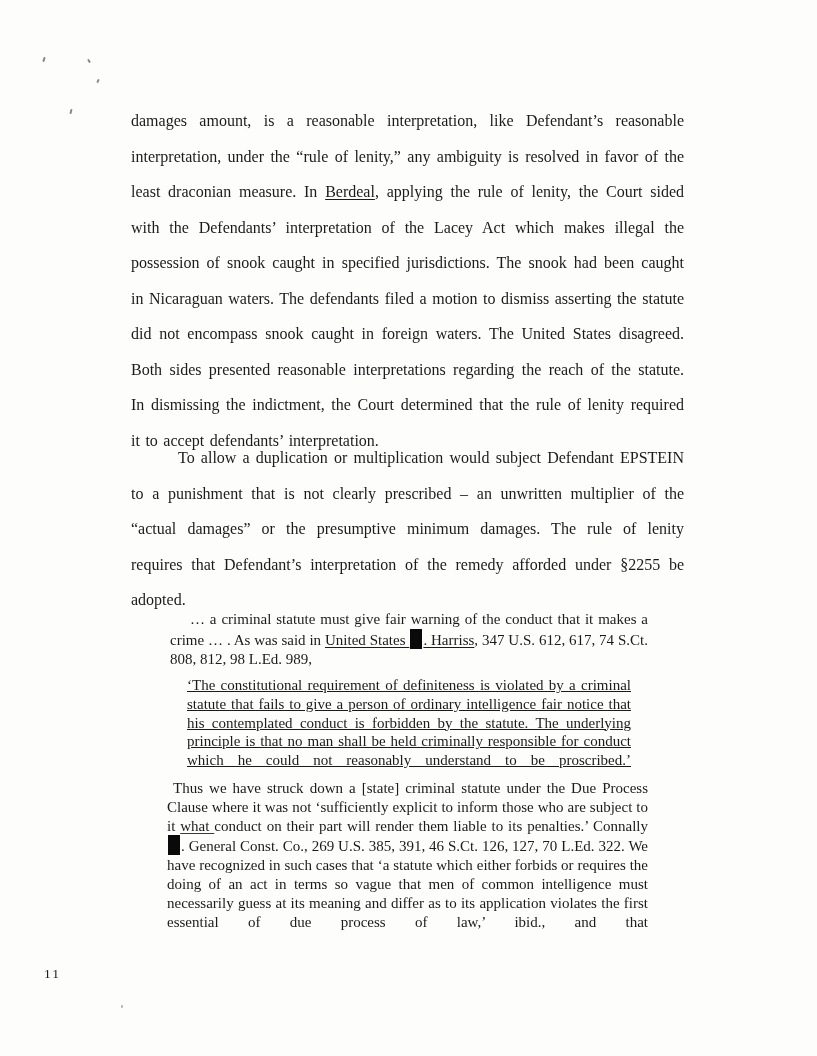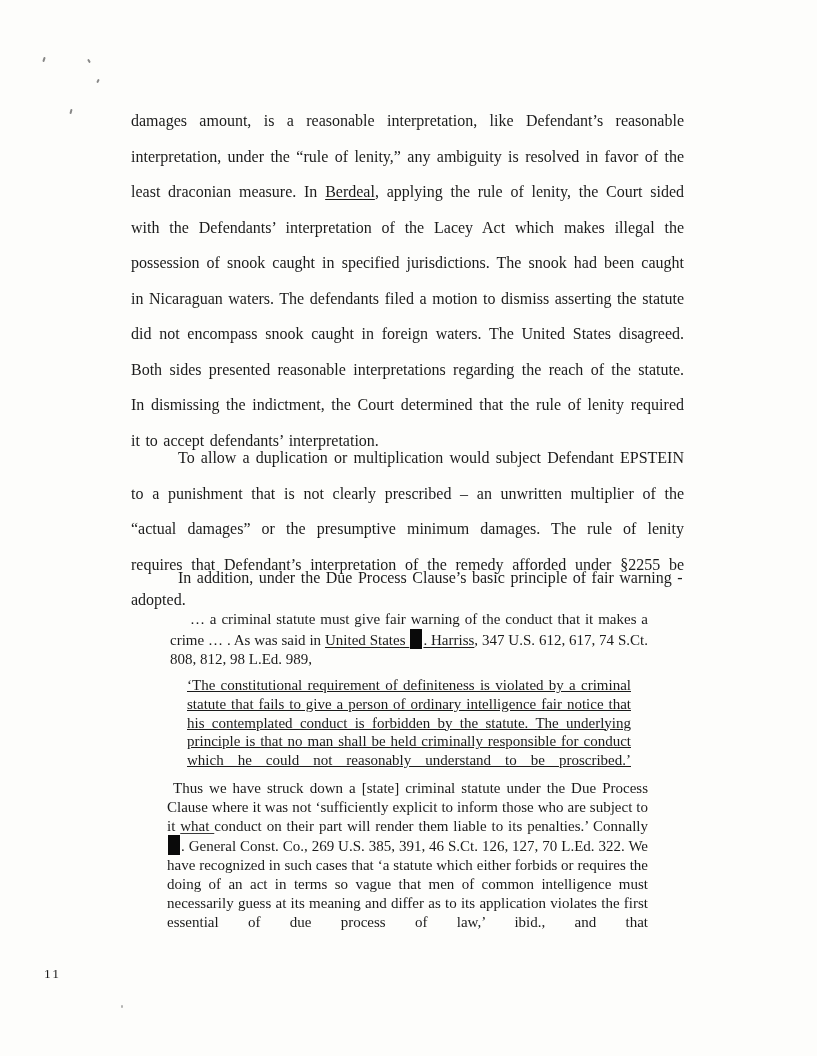--- a/index.html
+++ b/index.html
@@ -89,21 +89,20 @@
   <div class="speckle s1"></div>
   <div class="speckle s2"></div>
   <div class="speckle s3"></div>
   <div class="speckle s4"></div>
   <div class="speckle s5"></div>
 
   <p class="body-para p1"><span>damages amount, is a reasonable interpretation, like Defendant’s reasonable interpretation, under the “rule of lenity,” any ambiguity is resolved in favor of the least draconian measure.  In </span><span class="u">Berdeal</span><span>, applying the rule of lenity, the Court sided with the Defendants’ interpretation of the Lacey Act which makes illegal the possession of snook caught in specified jurisdictions.  The snook had been caught in Nicaraguan waters.  The defendants filed a motion to dismiss asserting the statute did not encompass snook caught in foreign waters.  The United States disagreed.  Both sides presented reasonable interpretations regarding the reach of the statute.  In dismissing the indictment, the Court determined that the rule of lenity required it to accept defendants’ interpretation.</span></p>
 
   <p class="body-para p2">To allow a duplication or multiplication would subject Defendant EPSTEIN to a punishment that is not clearly prescribed – an unwritten multiplier of the “actual damages” or the presumptive minimum damages.  The rule of lenity requires that Defendant’s interpretation of the remedy afforded under §2255 be adopted.</p>
 
-  <p class="body-para p3">In addition, under the Due Process Clause’s basic principle of fair warning -</p>
 
   <div class="quote q1"><span>… a criminal statute must give fair warning of the conduct that it makes a crime … .  As was said in </span><span class="u"><span>United States </span><span class="redact"></span><span>. Harriss</span></span><span>, 347 U.S. 612, 617, 74 S.Ct. 808, 812, 98 L.Ed. 989,</span></div>
 
   <div class="quote q2">‘The constitutional requirement of definiteness is violated by a criminal statute that fails to give a person of ordinary intelligence fair notice that his contemplated conduct is forbidden by the statute. The underlying principle is that no man shall be held criminally responsible for conduct which he could not reasonably understand to be proscribed.’</div>
 
   <div class="quote q3"><span>Thus we have struck down a [state] criminal statute under the Due Process Clause where it was not ‘sufficiently explicit to inform those who are subject to it </span><span class="u-art">what </span><span>conduct on their part will render them liable to its penalties.’ Connally </span><span class="redact"></span><span>. General Const. Co., 269 U.S. 385, 391, 46 S.Ct. 126, 127, 70 L.Ed. 322. We have recognized in such cases that ‘a statute which either forbids or requires the doing of an act in terms so vague that men of common intelligence must necessarily guess at its meaning and differ as to its application violates the first essential of due process of law,’ ibid., and that</span></div>
 
   <div class="pagenum">11</div>
 
 </div>

